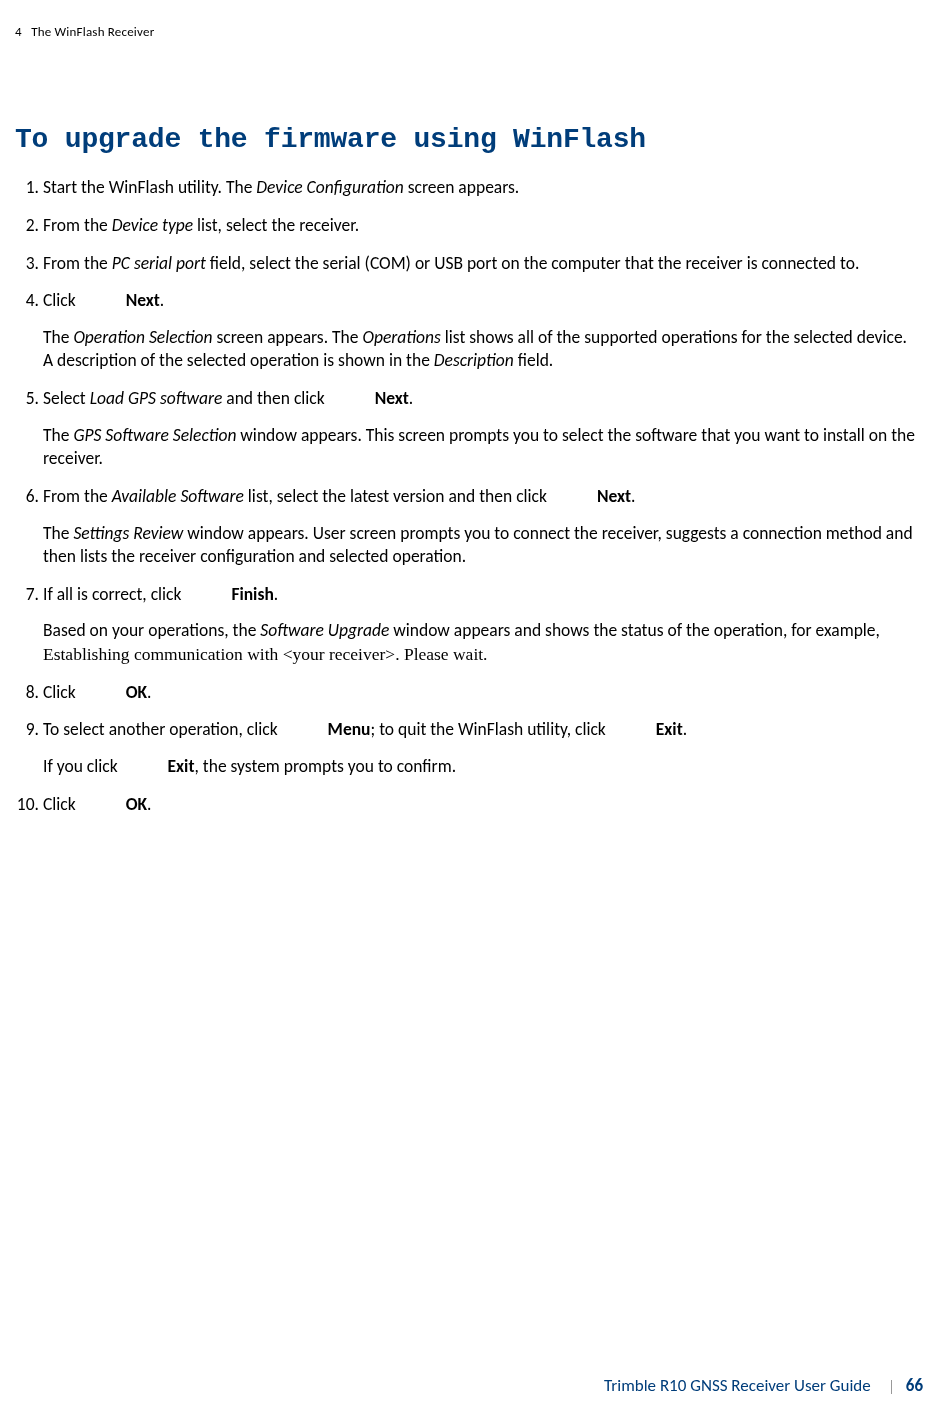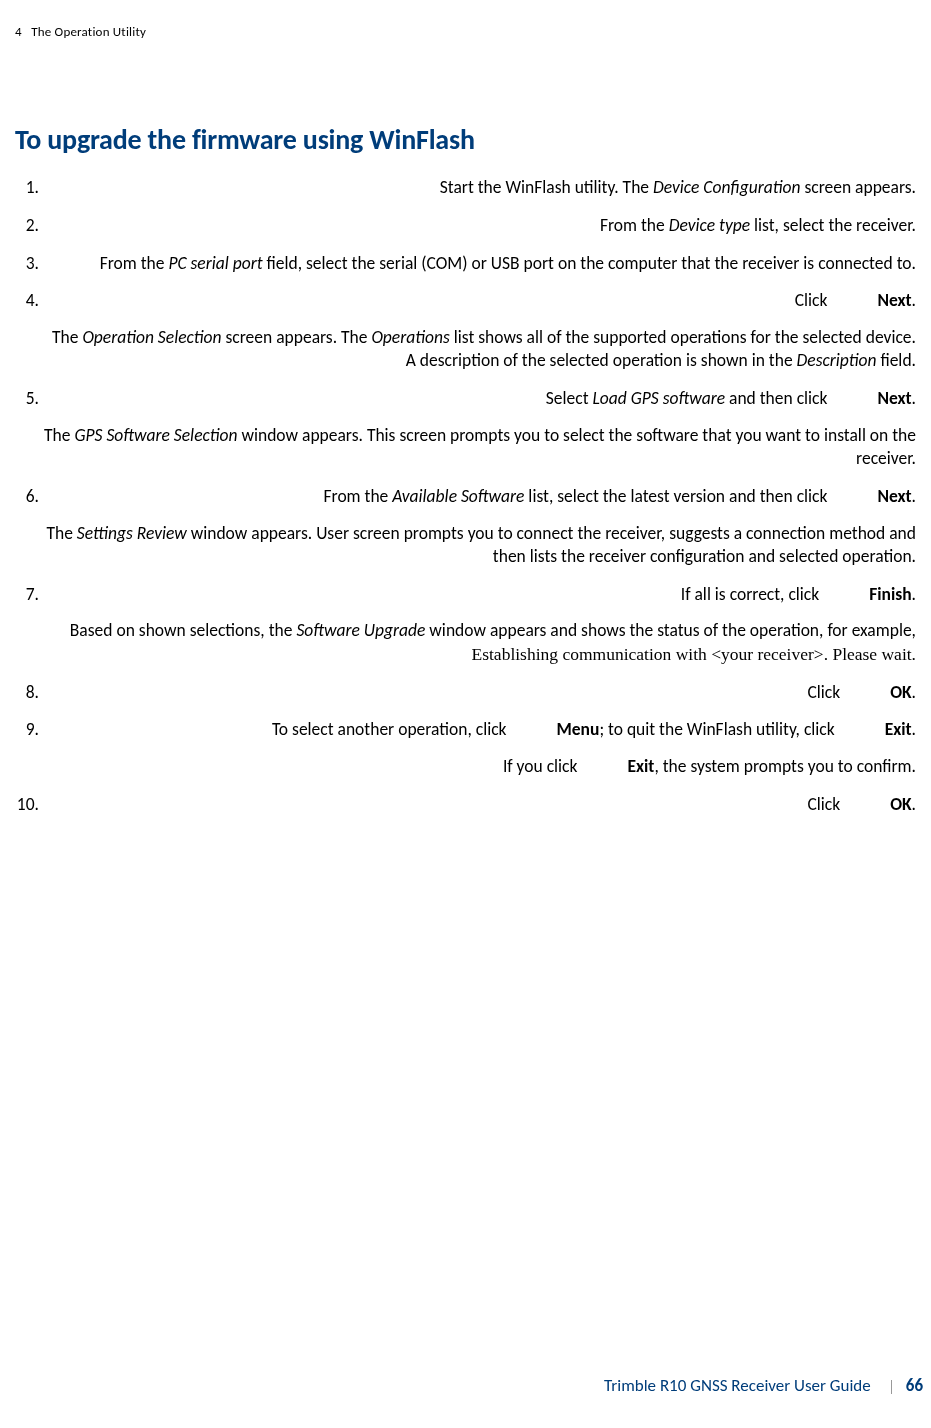--- a/index.html
+++ b/index.html
@@ -19,20 +19,21 @@
       color: #000;
       margin-bottom: 80px;
       letter-spacing: 0.2px;
     }
     .title {
       color: #003d7a;
       font-size: 28px;
       font-weight: bold;
       margin-bottom: 18px;
       letter-spacing: -0.2px;
+      font-family: Liberation Mono, monospace;
     }
     ol {
       list-style: none;
       counter-reset: item;
       padding-left: 28px;
     }
     li {
       counter-increment: item;
       position: relative;
       margin-bottom: 14px;
@@ -40,21 +41,20 @@
     li::before {
       content: counter(item) ".";
       position: absolute;
       left: -28px;
       top: 0;
       width: 24px;
       text-align: right;
     }
     li p {
       margin-bottom: 13px;
-      text-align: right;
     }
     li p:last-child {
       margin-bottom: 0;
     }
     em, .italic { font-style: italic; }
     strong, .bold { font-weight: bold; padding-left: 46px; }
     .footer {
       position: absolute;
       bottom: 30px;
       right: 8px;
@@ -69,21 +69,21 @@
       vertical-align: middle;
     }
     .footer .pagenum {
       font-weight: bold;
     }
   </style>
 </head>
 <body>
 
 <div class="header">
-  <span>4</span>&nbsp;&nbsp;&nbsp;<span>The Operation Utility</span>
+  <span>4</span>&nbsp;&nbsp;&nbsp;<span>The WinFlash Receiver</span>
 </div>
 
 <h1 class="title">To upgrade the firmware using WinFlash</h1>
 
 <ol>
   <li>
     <p><span>Start the WinFlash utility. The </span><em>Device Configuration</em><span> screen appears.</span></p>
   </li>
   <li>
     <p><span>From the </span><em>Device type</em><span> list, select the receiver.</span></p>
@@ -98,21 +98,21 @@
   <li>
     <p><span>Select </span><em>Load GPS software</em><span> and then click </span><strong>Next</strong><span>.</span></p>
     <p><span>The </span><em>GPS Software Selection</em><span> window appears. This screen prompts you to select the software that you want to install on the receiver.</span></p>
   </li>
   <li>
     <p><span>From the </span><em>Available Software</em><span> list, select the latest version and then click </span><strong>Next</strong><span>.</span></p>
     <p><span>The </span><em>Settings Review</em><span> window appears. User screen prompts you to connect the receiver, suggests a connection method and then lists the receiver configuration and selected operation.</span></p>
   </li>
   <li>
     <p><span>If all is correct, click </span><strong>Finish</strong><span>.</span></p>
-    <p><span>Based on shown selections, the </span><em>Software Upgrade</em><span> window appears and shows the status of the operation, for example, </span><span style="font-family: Liberation Serif, serif;">Establishing communication with &lt;your receiver&gt;. Please wait.</span></p>
+    <p><span>Based on your operations, the </span><em>Software Upgrade</em><span> window appears and shows the status of the operation, for example, </span><span style="font-family: Liberation Serif, serif;">Establishing communication with &lt;your receiver&gt;. Please wait.</span></p>
   </li>
   <li>
     <p><span>Click </span><strong>OK</strong><span>.</span></p>
   </li>
   <li>
     <p><span>To select another operation, click </span><strong>Menu</strong><span>; to quit the WinFlash utility, click </span><strong>Exit</strong><span>.</span></p>
     <p><span>If you click </span><strong>Exit</strong><span>, the system prompts you to confirm.</span></p>
   </li>
   <li>
     <p><span>Click </span><strong>OK</strong><span>.</span></p>

